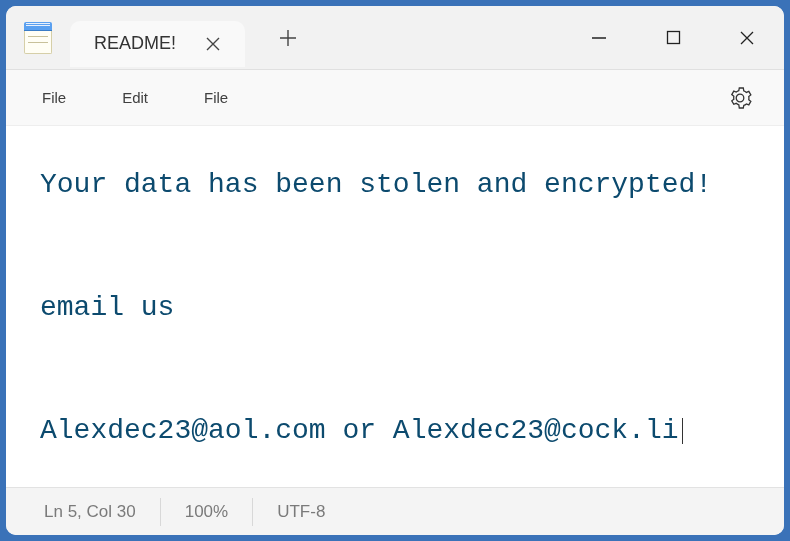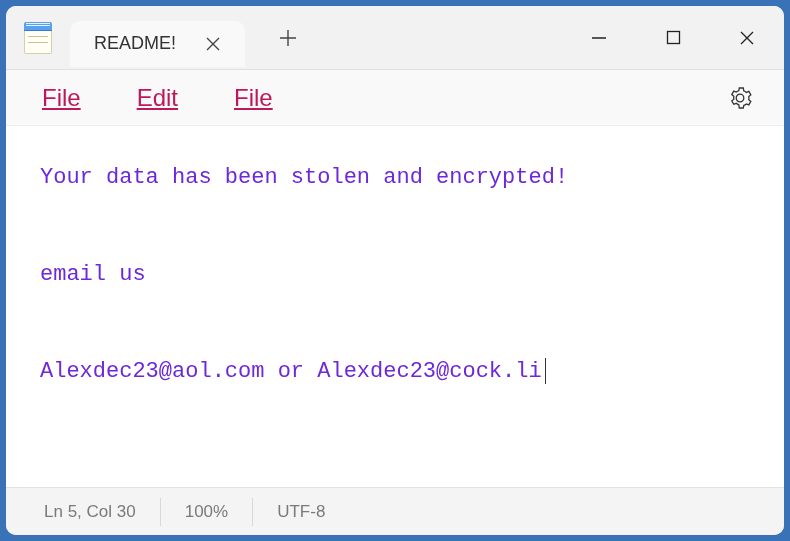--- a/index.html
+++ b/index.html
@@ -100,40 +100,39 @@
     }
     .menubar {
       height: 56px;
       display: flex;
       align-items: center;
       padding: 0 8px 0 8px;
       background: #f9f9f9;
       border-bottom: 1px solid #eee;
     }
     .menu-item {
-      font-size: 24px;
-      color: #be185d;
+      font-size: 15px;
+      color: #404040;
       padding: 8px 28px;
       cursor: pointer;
-      text-decoration: underline;
     }
     .settings-btn {
       margin-left: auto;
       margin-right: 18px;
       padding: 6px;
       cursor: pointer;
     }
     .content {
       flex: 1;
       background: #fff;
       padding: 28px 34px;
       font-family: 'Consolas', 'Courier New', monospace;
-      font-size: 22px;
+      font-size: 28px;
       line-height: 2.2;
-      color: #6d28d9;
+      color: #0c4a6e;
       white-space: pre;
       position: relative;
       overflow: hidden;
     }
     .cursor {
       display: inline-block;
       width: 1.5px;
       height: 26px;
       background: #333;
       vertical-align: middle;

